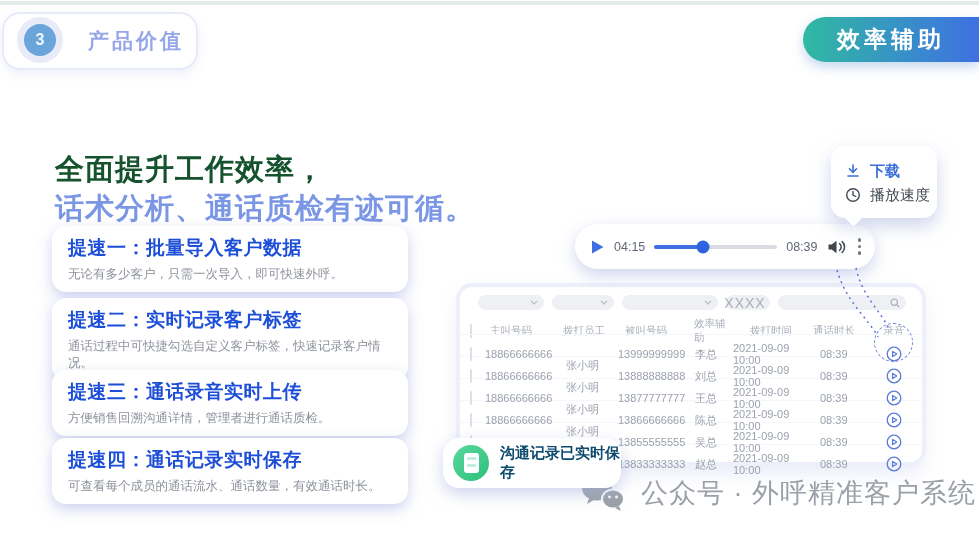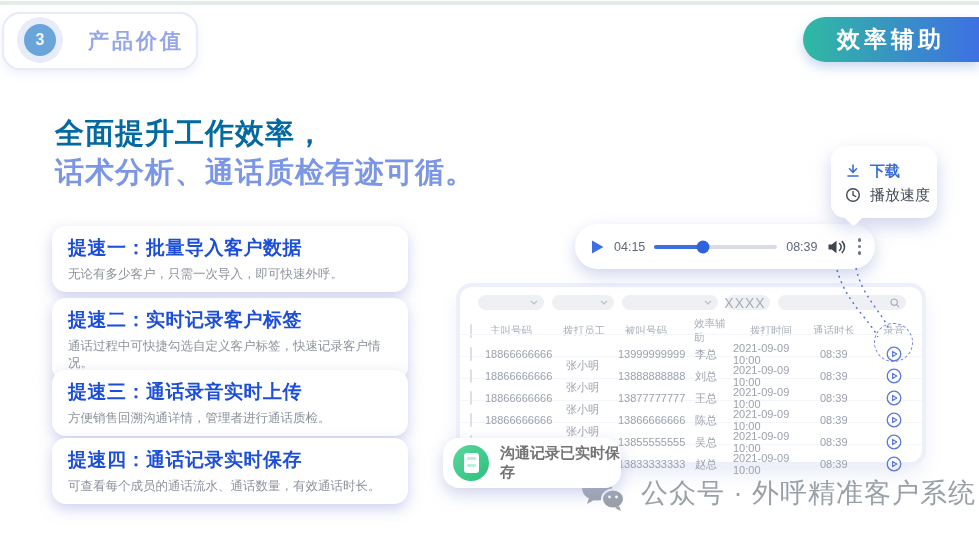--- a/index.html
+++ b/index.html
@@ -19,21 +19,21 @@
   .badge-label{position:absolute;left:84px;top:0;height:100%;display:flex;align-items:center;
     font-size:21px;font-weight:bold;color:#95a7e8;letter-spacing:3px;}
 
   
   .banner{position:absolute;right:0;top:17px;width:176px;height:45px;border-radius:24px 0 0 24px;
     background:linear-gradient(90deg,#30b9a2,#3e70e3);display:flex;align-items:center;justify-content:center;
     color:#fff;font-size:23px;font-weight:bold;letter-spacing:4px;box-shadow:0 5px 12px rgba(90,140,210,.35);}
 
   
   .heading{position:absolute;left:55px;top:114px;font-weight:800;font-size:29px;line-height:39px;letter-spacing:1px;}
-  .heading .l1{color:#0369a1;}
+  .heading .l1{color:#14532d;margin-top:36px;}
   .heading .l2{color:#7b96e5;}
 
   
   .card{position:absolute;left:52px;width:356px;background:#fff;border-radius:14px;
     box-shadow:0 5px 14px rgba(156,166,226,.5);padding:9px 16px;box-sizing:border-box;}
   .card-title{font-size:19px;font-weight:bold;color:#1d4ed8;letter-spacing:.5px;}
   .card-desc{font-size:12.5px;color:#8d929c;margin-top:5px;}
   #card-0{top:226px;} #card-1{top:298px;} #card-2{top:370px;} #card-3{top:438px;}
 
   
@@ -83,21 +83,21 @@
 
   
   .toast{position:absolute;left:443px;top:438px;width:178px;height:50px;background:#fff;border-radius:16px;
     box-shadow:0 6px 16px rgba(168,178,222,.55);display:flex;align-items:center;gap:11px;
     padding-left:10px;box-sizing:border-box;z-index:8;}
   .toast-icon{width:36px;height:36px;border-radius:50%;background:linear-gradient(135deg,#5ad79d,#2cc07c);
     position:relative;flex:none;}
   .doc{position:absolute;left:11px;top:8px;width:15px;height:20px;background:#ffffff;border-radius:3px;}
   .doc i{position:absolute;left:3px;right:3px;height:3px;background:#bfeedd;border-radius:1px;}
   .doc i.a{top:4px;} .doc i.b{top:11px;}
-  .toast-label{font-size:15px;font-weight:bold;color:#737373;}
+  .toast-label{font-size:15px;font-weight:bold;color:#0c4a6e;}
 
   
   .footer{position:absolute;left:580px;top:473px;display:flex;align-items:center;gap:15px;z-index:3;}
   .footer-label{font-size:27px;color:#9aa0a8;letter-spacing:1px;}
 </style>
 </head>
 <body>
 
 <div class="top-strip"></div>
 

